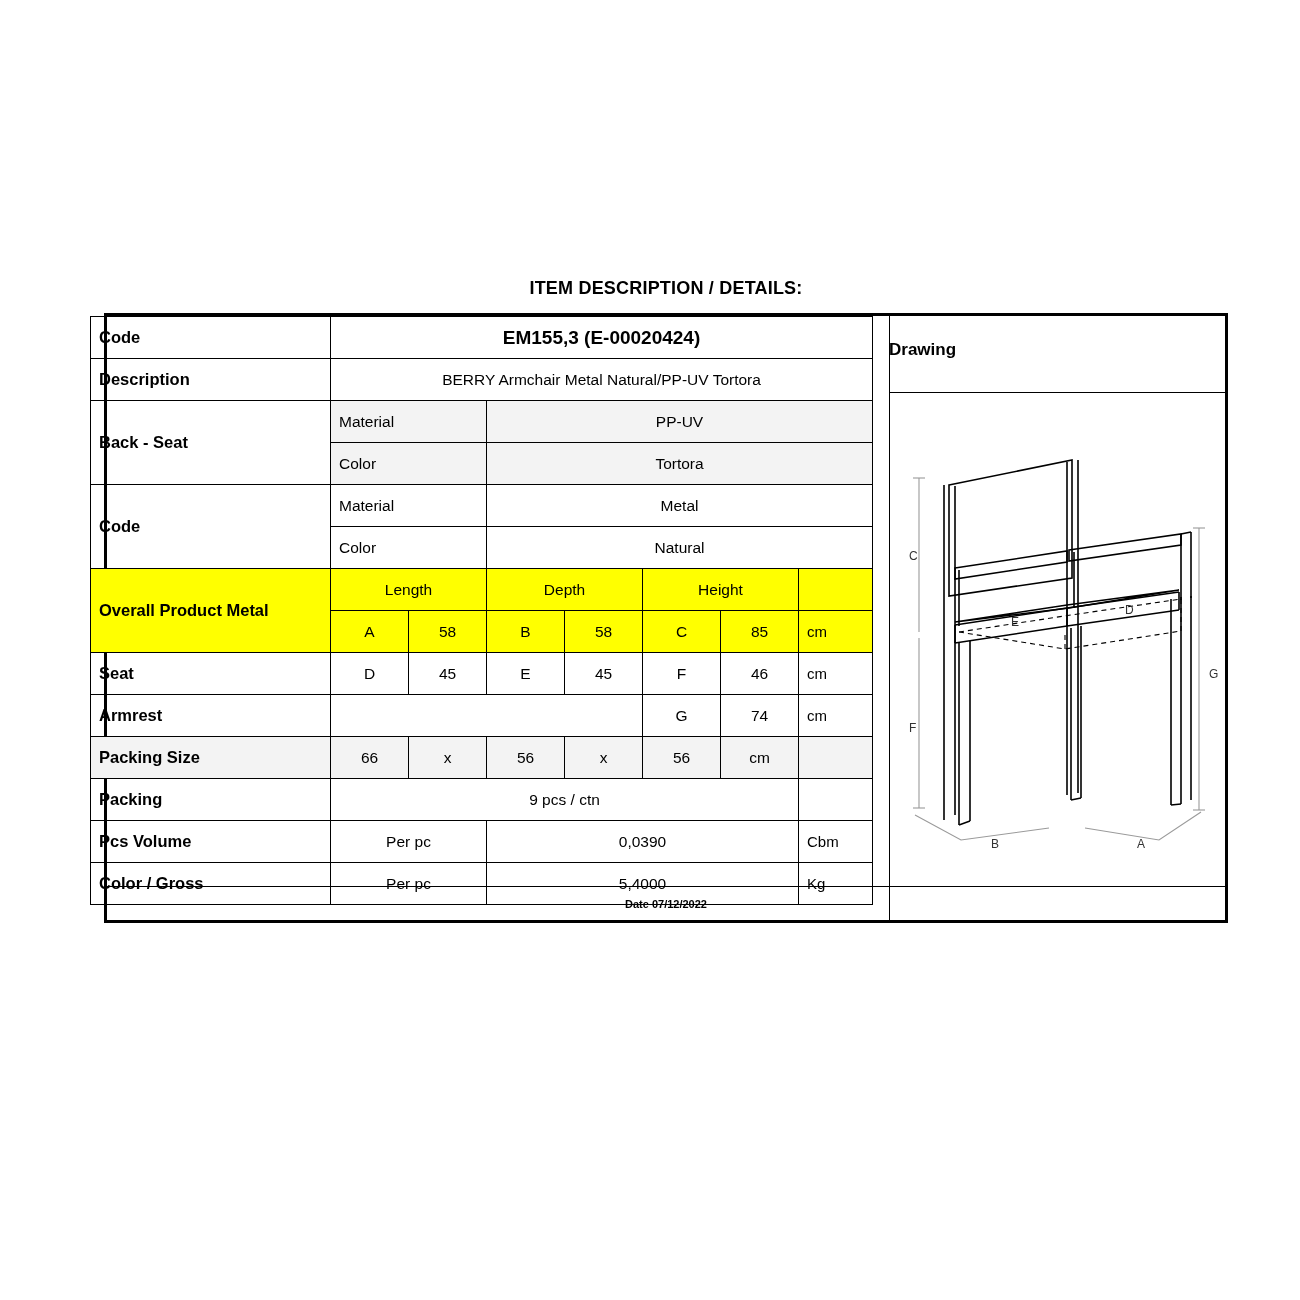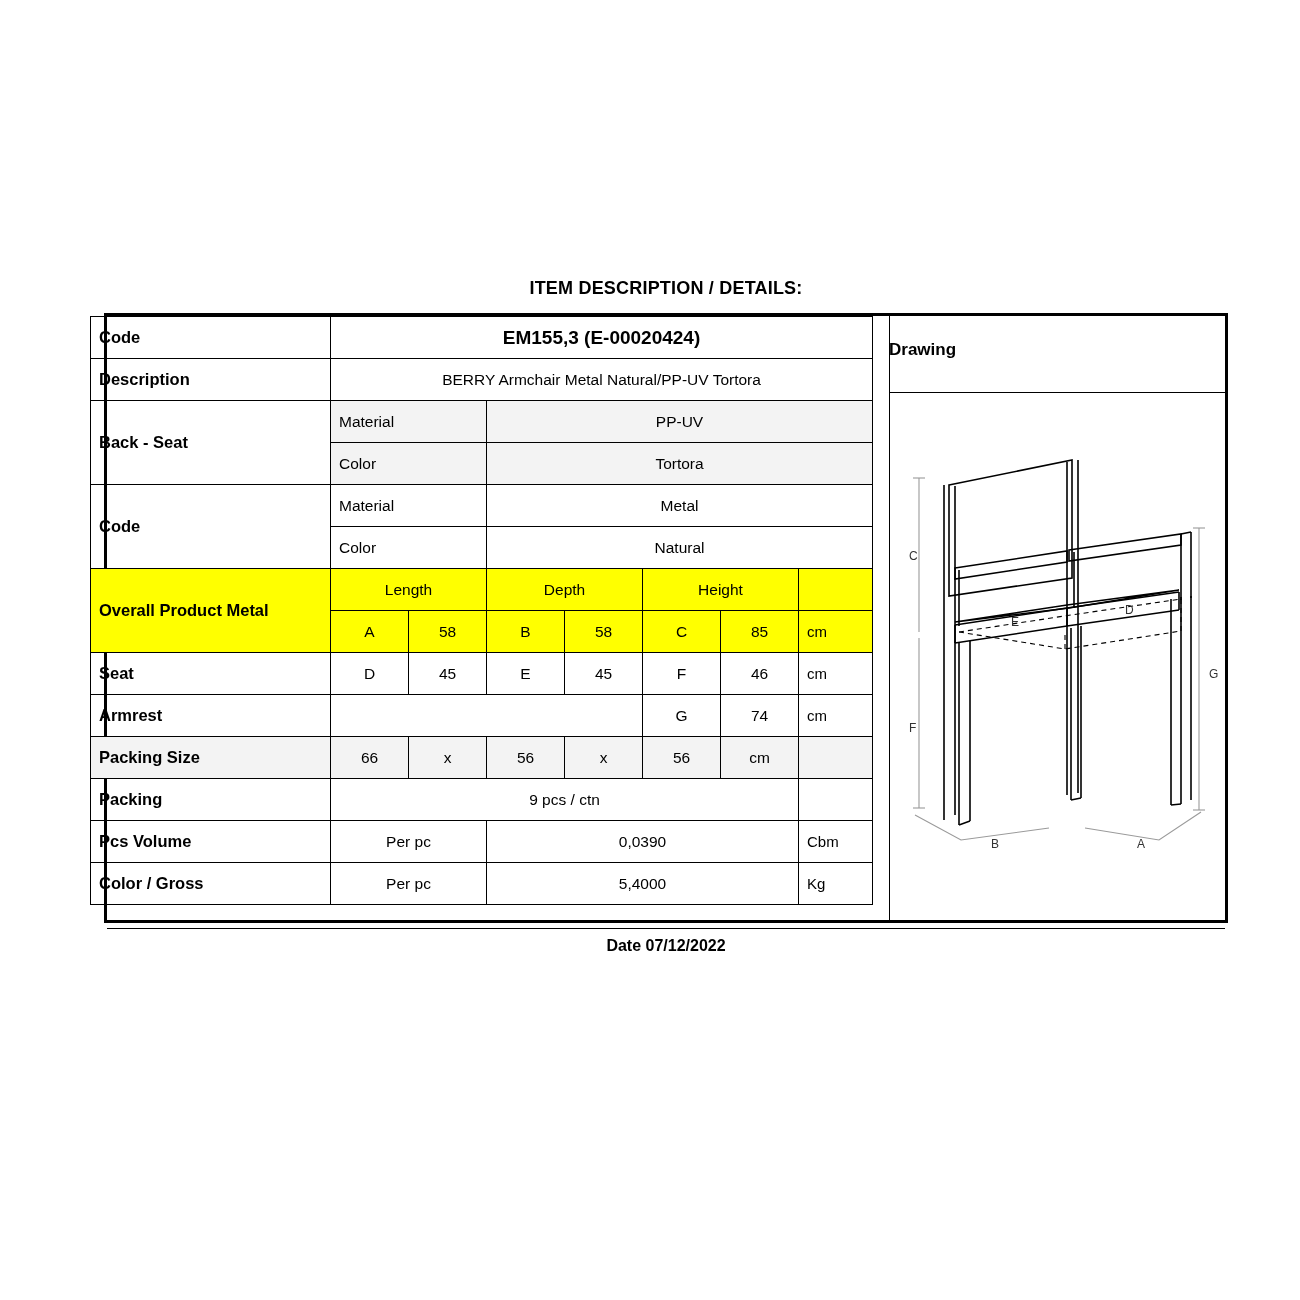--- a/index.html
+++ b/index.html
@@ -113,24 +113,23 @@
   
   .date-row {
     position: absolute;
     left: 107px;
     top: 886px;
     width: 1118px;
     height: 34px;
     border-top: 1.5px solid #000;
     box-sizing: border-box;
     text-align: center;
-    font-size: 16px;
+    font-size: 11px;
     font-weight: bold;
     line-height: 34px;
-    margin-top: 42px;
   }
 </style>
 </head>
 <body>
 
 <div class="sheet">
 
   <div class="title">ITEM DESCRIPTION / DETAILS:</div>
 
   <div class="frame"></div>

